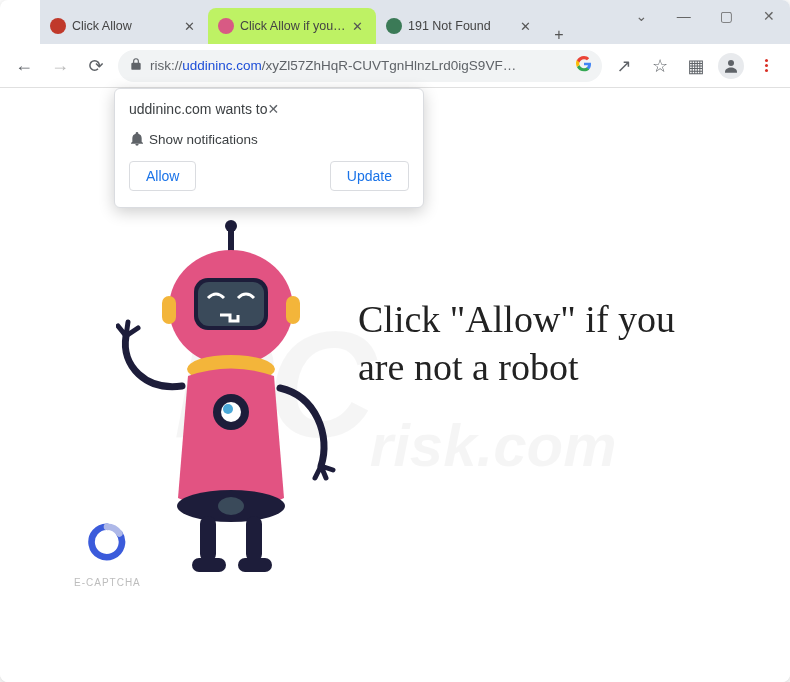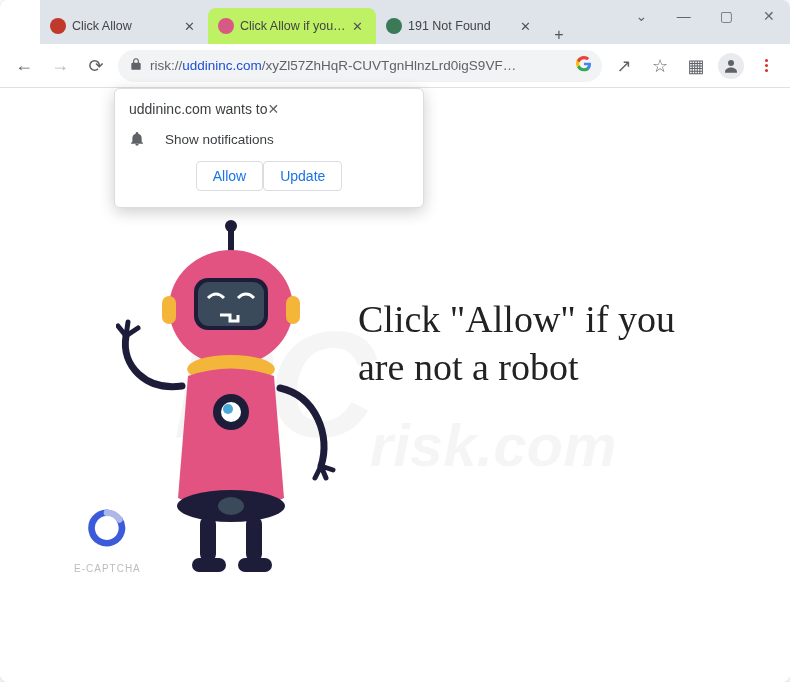--- a/index.html
+++ b/index.html
@@ -52,39 +52,39 @@
 .kebab i { width:3px; height:3px; border-radius:50%; background:#d93025;}
 .profile { width:26px;height:26px;border-radius:50%;background:#e8eaed;
            display:flex;align-items:center;justify-content:center;color:#5f6368;}
 
 
 .popup { position:absolute; left:114px; top:88px; width:310px; background:#fff;
          border:1px solid #dadce0; border-radius: 6px;
          box-shadow: 0 4px 16px rgba(0,0,0,.2); z-index:5; padding-bottom:12px;}
 .popup .head { display:flex; align-items:center; 
                padding: 12px 14px 4px 14px; font-size:14px; color:#3c4043;}
-.popup .row { display:flex; align-items:center; gap:20px;
+.popup .row { display:flex; align-items:center; gap:4px;
               padding: 10px 14px; font-size:13.5px; color:#3c4043;}
-.popup .actions { display:flex; justify-content:center; padding: 4px 14px;}
+.popup .actions { display:flex; justify-content:space-between; padding: 4px 14px;}
 .popup .btn { border:1px solid #dadce0; background:#fff; color:#1a73e8;
               font-size:14px; padding:6px 16px; border-radius:4px; cursor:pointer;}
 .bellicon { width:16px; height:16px; }
 
 
 .page { position:absolute; left:0; top:88px; right:0; bottom:0; background:#fff;}
 .watermark { position:absolute; inset:0; display:flex; align-items:center;
              justify-content:center; font-size:150px; font-weight:900;
              font-family: Arial, sans-serif; color:rgba(0,0,0,.04);
              letter-spacing:-6px; font-style:italic; pointer-events:none;
              overflow:hidden;}
 .watermark .sub { font-size:60px; letter-spacing:0; margin-top:120px;}
 .headline { position:absolute; left:358px; top:208px; width:320px;
             font-family: "Times New Roman", serif; font-size: 38px;
             line-height: 1.25; color:#222;}
-.captcha { position:absolute; left:74px; bottom:108px; display:flex;
+.captcha { position:absolute; left:74px; bottom:94px; display:flex;
            flex-direction:column; align-items:center; gap:16px; }
 .captcha .c-ring { width:38px; height:38px;}
 .captcha .c-label { font-size:10px; color:#bdbdbd; letter-spacing:1px;}
 
 
 .robot { position:absolute; left:116px; top:128px; width:230px; height:360px;}
 .robot svg { width:100%; height:100%;}
 </style>
 </head>
 <body>

